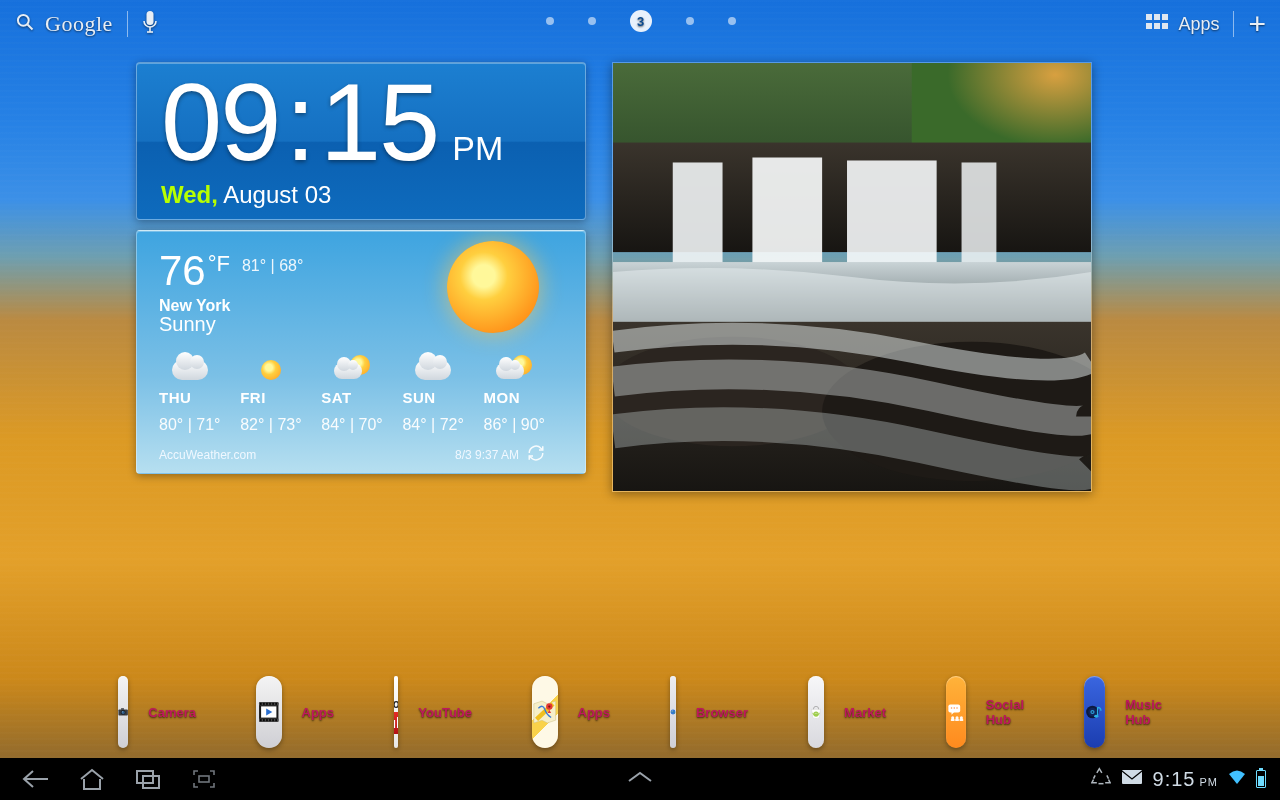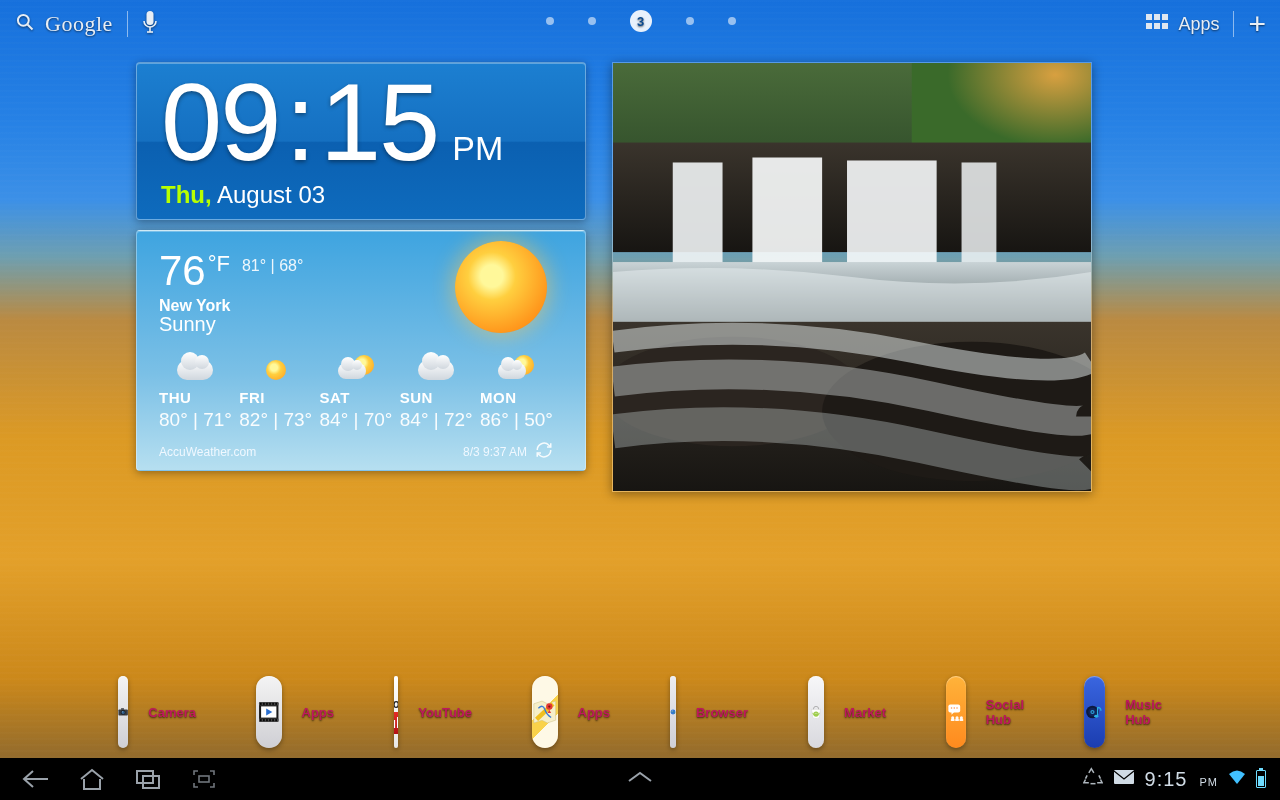--- a/index.html
+++ b/index.html
@@ -51,38 +51,38 @@
   color:#fff; position:relative; overflow:hidden;
 }
 .panel.clock { padding:0 24px 10px 24px; }
 .clock-time { display:flex; align-items:baseline; gap:6px; padding-top:4px;}
 .clock-time .big { font-size:110px; font-weight:300; letter-spacing:-2px; line-height:1; text-shadow:0 2px 4px rgba(0,0,0,.4); }
 .clock-time .ampm { font-size:34px; font-weight:300; margin-left:8px;}
 .clock-date { margin-top:4px; font-size:24px; }
 .clock-date .dow { color:#b8ff00; font-weight:bold; }
 
 
-.panel.weather { background:linear-gradient(to bottom,#3ea4e0 0%, #7bc0e6 60%, #b6dff0 100%); padding:14px 32px 8px 22px; }
+.panel.weather { background:linear-gradient(to bottom,#3ea4e0 0%, #7bc0e6 60%, #b6dff0 100%); padding:14px 40px 8px 22px; }
 .wx-top { display:flex; align-items:center; justify-content:space-between; }
 .wx-left .temp-row { font-size:20px; display:flex; align-items:flex-start;}
 .wx-left .temp-big { font-size:42px; font-weight:400; }
 .wx-left .unit { font-size:22px; margin-left:2px; position:relative; top:4px;}
 .wx-left .hilo { font-size:16px; opacity:.9; margin-left:12px; position:relative; top:10px;}
 .wx-left .loc { font-size:16px; font-weight:bold; margin-top:2px;}
 .wx-left .cond { font-size:20px; margin-top:-2px;}
 .sun { width:92px; height:92px; border-radius:50%;
   background: radial-gradient(circle at 40% 38%, #fff89a 0 14%, #ffcf3f 30%, #ff9a1e 70%, #ff7a00 100%);
   box-shadow: 0 0 20px 4px rgba(255,200,80,.45);
   position:relative; top:-4px; right:6px;
 }
 .wx-days { display:flex; justify-content:space-between; margin-top:18px; }
 .wx-day { font-size:14px; }
 .wx-day .icon { height:30px; display:flex; align-items:center; justify-content:center; margin-bottom:4px;}
 .wx-day .name { font-weight:bold; letter-spacing:.5px; font-size:15px;}
-.wx-day .forecast-deg { font-size:19px; margin-top:3px; opacity:.95;}
+.wx-day .forecast-deg { font-size:16px; margin-top:10px; opacity:.95;}
 .wx-foot { display:flex; justify-content:space-between; align-items:center; font-size:12px; color:#f0f8ff; margin-top:10px;}
 .wx-foot .refresh svg{ opacity:.9;}
 .cloud { width:36px; height:20px; background:linear-gradient(#fff,#d0d7de); border-radius:20px; position:relative;}
 .cloud::before,.cloud::after{content:"";position:absolute;background:inherit;border-radius:50%;}
 .cloud::before{width:18px;height:18px;left:4px;top:-8px;}
 .cloud::after{width:14px;height:14px;left:18px;top:-5px;}
 .smallsun{width:20px;height:20px;border-radius:50%;background:radial-gradient(circle at 40% 38%,#fff89a 0 20%,#ffcf3f 40%,#ff9a1e 100%);}
 .mixsun{position:relative;width:36px;height:26px;}
 .mixsun .smallsun{position:absolute;right:0;top:-2px;}
 .mixsun .cloud{position:absolute;left:0;top:6px;width:28px;height:16px;}
@@ -98,21 +98,21 @@
 .app { width:78px; display:flex; flex-direction:row; align-items:center; gap:20px; cursor:pointer; }
 .app .tile { width:72px; height:72px; border-radius:14px; box-shadow:0 2px 5px rgba(0,0,0,.35), inset 0 1px 1px rgba(255,255,255,.4); display:flex; align-items:center; justify-content:center; position:relative; overflow:hidden;}
 .app .label { color:#be185d; font-size:13px; font-weight:bold; text-shadow:0 1px 2px rgba(0,0,0,.7);}
 
 
 .sysbar { position:absolute; left:0; right:0; bottom:0; height:42px; background:#000; display:flex; align-items:center; color:#b8bec4; padding:0 8px;}
 .sysbar .navbtn { width:56px; height:42px; display:flex; align-items:center; justify-content:center; cursor:pointer; }
 .sysbar .spacer { flex:1; }
 .sysbar .center-caret { position:absolute; left:50%; transform:translateX(-50%); cursor:pointer; }
 .sysbar .tray { display:flex; align-items:center; gap:10px; padding-right:6px;}
-.sysbar .clock { font-size:20px; color:#d0dbe5; letter-spacing:1px; display:flex; align-items:baseline; gap:12px;}
+.sysbar .clock { font-size:20px; color:#d0dbe5; letter-spacing:1px; display:flex; align-items:baseline; gap:4px;}
 .sysbar .clock .small{ font-size:11px; }
 .batt { width:10px; height:18px; border:1px solid #6fdcff; border-radius:1px; position:relative; }
 .batt::before{content:"";position:absolute;left:2px;right:2px;top:-3px;height:2px;background:#6fdcff;}
 .batt::after{content:"";position:absolute;left:1px;right:1px;bottom:1px;height:60%;background:#6fdcff;}
 </style>
 </head>
 <body>
 
 <div class="wallpaper"></div>
 
@@ -165,21 +165,21 @@
   <div class="clock-col">
 
     <div class="panel clock">
       <div class="clock-time">
         <span class="big">09</span>
         <span class="big">:</span>
         <span class="big">15</span>
         <span class="ampm">PM</span>
       </div>
       <div class="clock-date">
-        <span class="dow">Thu,</span>
+        <span class="dow">Wed,</span>
         <span>August 03</span>
       </div>
     </div>
 
     <div class="panel weather">
       <div class="wx-top">
         <div class="wx-left">
           <div class="temp-row">
             <span class="temp-big">76</span>
             <span class="unit">°F</span>
@@ -223,21 +223,21 @@
             <div class="forecast-deg">84° | 72°</div>
           </div>
           <div class="wx-day">
             <div class="icon">
               <div class="mixsun">
                 <div class="smallsun"></div>
                 <div class="cloud"></div>
               </div>
             </div>
             <div class="name">MON</div>
-            <div class="forecast-deg">86° | 50°</div>
+            <div class="forecast-deg">86° | 90°</div>
           </div>
         </div>
       <div class="wx-foot">
         <span>AccuWeather.com</span>
         <span style="display:flex;align-items:center;gap:8px;">
           <span>8/3 9:37 AM</span>
           <span class="refresh">
             <svg width="18" height="18" viewBox="0 0 24 24" fill="none" stroke="#fff" stroke-width="2">
                 <path d="M3 12a9 9 0 0 1 15.5-6.3L21 8"></path>
                 <polyline points="21 3 21 8 16 8"></polyline>

